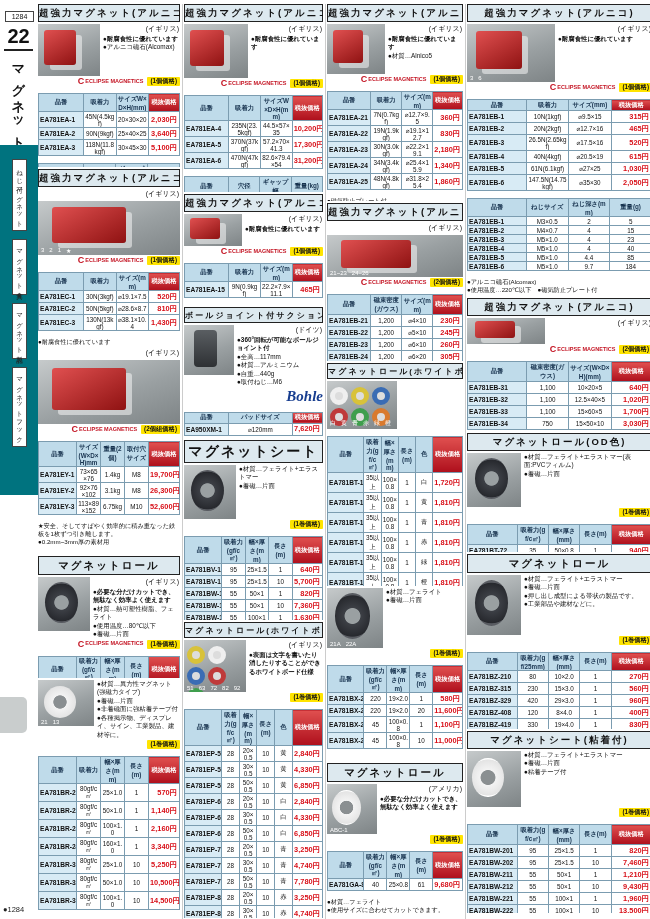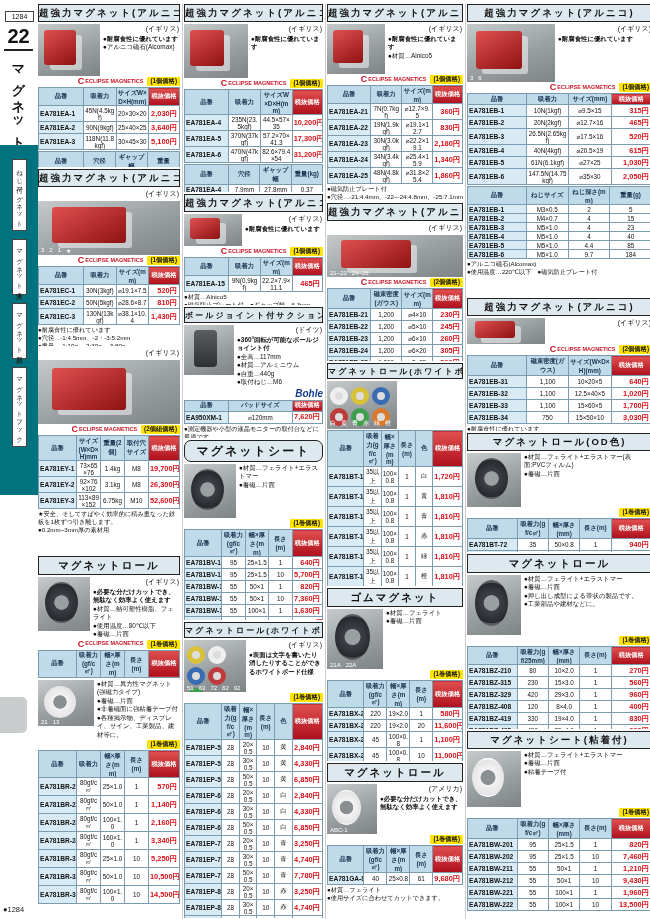--- a/index.html
+++ b/index.html
@@ -27,39 +27,39 @@
   .sec-title{background:#dde9ef;border:1.5px solid #222;font-weight:bold;text-align:center;
              letter-spacing:2px;padding:1.5px 0;margin-bottom:2px;white-space:nowrap;}
   .sec-head{display:flex;gap:3px;margin-bottom:1px;}
   .hd-right{flex:1;min-width:0;}
   .country{font-size:7px;text-align:right;margin:0 1px 1px 0;}
   .blt{font-size:6.4px;line-height:1.32;}
   .blt.b{font-weight:bold;}
   .meta-row{display:flex;justify-content:flex-end;align-items:center;gap:4px;margin:1px 0;}
   .ec{color:#c41423;font-weight:bold;font-size:5.5px;line-height:1;display:flex;align-items:center;gap:1px;}
   .ec .c{font-size:9px;}
-  .bh{color:#173d8f;font-weight:bold;font-style:italic;font-size:10px;}
+  .bh{color:#173d8f;font-weight:bold;font-style:italic;font-size:15px;font-family:Liberation Serif, serif;}
   .pnote{background:#ffe400;font-size:6.3px;font-weight:bold;padding:0 3px;border-radius:1px;}
   
   .photo{position:relative;background:linear-gradient(160deg,#c6cacb 0%,#9aa0a2 55%,#7e8486 100%);
          flex:0 0 auto;overflow:hidden;}
   .shape-red{position:absolute;left:10%;top:12%;width:52%;height:66%;
              background:linear-gradient(150deg,#e05050,#8f1212);border-radius:3px;
              box-shadow:6px 5px 0 rgba(245,245,245,.55);}
   .shape-gray{position:absolute;left:20%;top:10%;width:46%;height:74%;
               background:linear-gradient(#5a5e62,#2e3134);border-radius:4px;}
   .shape-ring{position:absolute;left:14%;top:9%;width:62%;height:76%;border-radius:50%;
               background:radial-gradient(circle,#9aa0a2 26%,#3c3f45 29%,#27292e 70%,#595c62 73%);}
   .shape-tape{position:absolute;left:10%;top:12%;width:58%;height:70%;border-radius:50%;
               background:radial-gradient(circle,#8a8f91 28%,#f3f3f3 31%,#e4e4e4 70%,#fff 73%);}
   .ringrow{position:absolute;left:3px;top:6px;right:3px;display:flex;flex-wrap:wrap;gap:3px;}
   .ring-sm{width:8px;height:8px;border-radius:50%;border:5px solid #000;background:#ddd;}
   .lab{position:absolute;bottom:1px;left:3px;right:2px;display:flex;gap:5px;font-size:6px;color:#fff;}
   
-  table{width:100%;border-collapse:collapse;table-layout:fixed;margin:1px 0;}
+  table{width:100%;border-collapse:collapse;table-layout:fixed;margin:7px 0;}
   th,td{border:1px solid #7b9cb0;font-size:6.3px;padding:0.5px 1px;text-align:center;
         overflow:hidden;word-break:break-all;}
   th{background:#bfdbea;color:#17324e;font-weight:bold;}
   th.ph{background:linear-gradient(#e0504f,#ae0f1c);color:#fff;}
   td.code{background:#d8ebf5;font-weight:bold;text-align:left;font-size:6.6px;white-space:nowrap;}
   td.price{color:#d80f18;font-weight:bold;text-align:right;font-size:7.4px;padding-right:2px;white-space:nowrap;}
   .note{font-size:6.2px;line-height:1.3;}
 </style>
 </head>
 <body>
@@ -574,21 +574,21 @@
               <tr>
                 <td class="code">EA950XM-1</td>
                 <td>⌀120mm</td>
                 <td class="price">7,620円</td>
               </tr>
             </tbody>
           </table>
           <div class="note">●測定機器や小型の液晶モニターの取付台などに最適です。</div>
         </div>
         <div class="sec" style="height: 180px;">
-          <div class="sec-title" style="font-size: 12px; border-radius: 7px;">マグネットシート</div>
+          <div class="sec-title" style="font-size: 14px;">マグネットシート</div>
           <div class="sec-head">
             <div class="photo" style="height: 54px; width: 52px;">
               <div class="shape-ring"></div>
             </div>
             <div class="hd-right">
               <div class="blt">●材質…フェライト+エラストマー</div>
               <div class="blt">●着磁…片面</div>
             </div>
           </div>
           <div class="meta-row">
@@ -1033,21 +1033,20 @@
                 <td>35以上</td>
                 <td>100×0.8</td>
                 <td>1</td>
                 <td>橙</td>
                 <td class="price">1,810円</td>
               </tr>
             </tbody>
           </table>
         </div>
         <div class="sec" style="height: 173px;">
-          <div class="sec-title" style="font-size: 10.5px;">ゴムマグネット</div>
           <div class="sec-head">
             <div class="photo" style="height: 60px; width: 56px;">
               <div class="shape-ring"></div>
               <div class="lab">
                 <span>21A</span>
                 <span>22A</span>
               </div>
             </div>
             <div class="hd-right">
               <div class="blt">●材質…フェライト</div>

